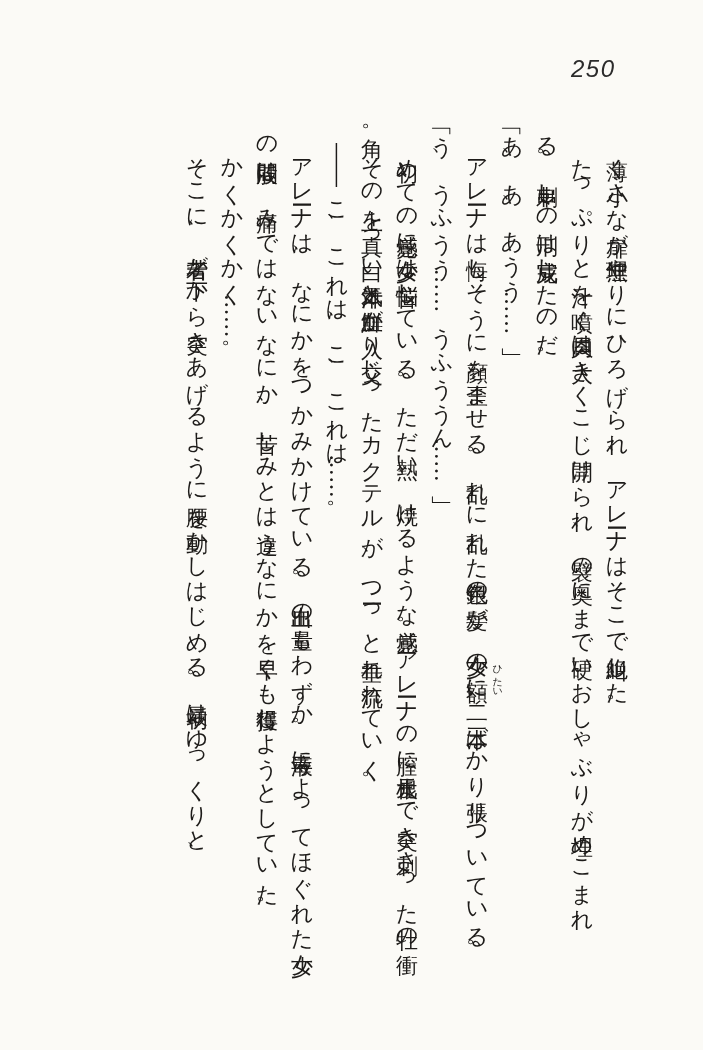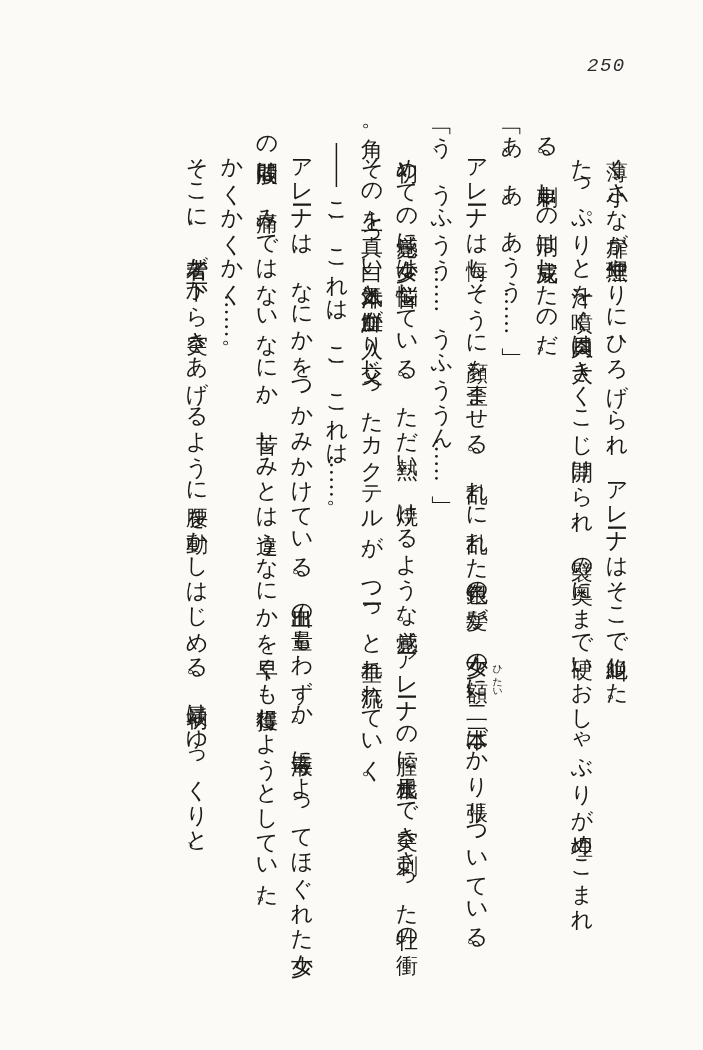--- a/index.html
+++ b/index.html
@@ -15,24 +15,24 @@
   }
   
   .page {
     position: absolute;
     inset: 0;
     background: var(--paper, #fbfaf6);
   }
   .page-number {
     position: absolute;
     top: 55px;
-    left: 587px;
-    font-family: Liberation Mono, monospace;
+    left: 571px;
+    font-family: Liberation Sans, sans-serif;
     font-style: italic;
-    font-size: 19px;
+    font-size: 24px;
     letter-spacing: 1.5px;
     color: var(--ink-light, #2b2b2b);
   }
   .text-block {
     position: absolute;
     top: 121px;
     right: 68px;
     height: 838px;
     writing-mode: vertical-rl;
     text-orientation: mixed;

